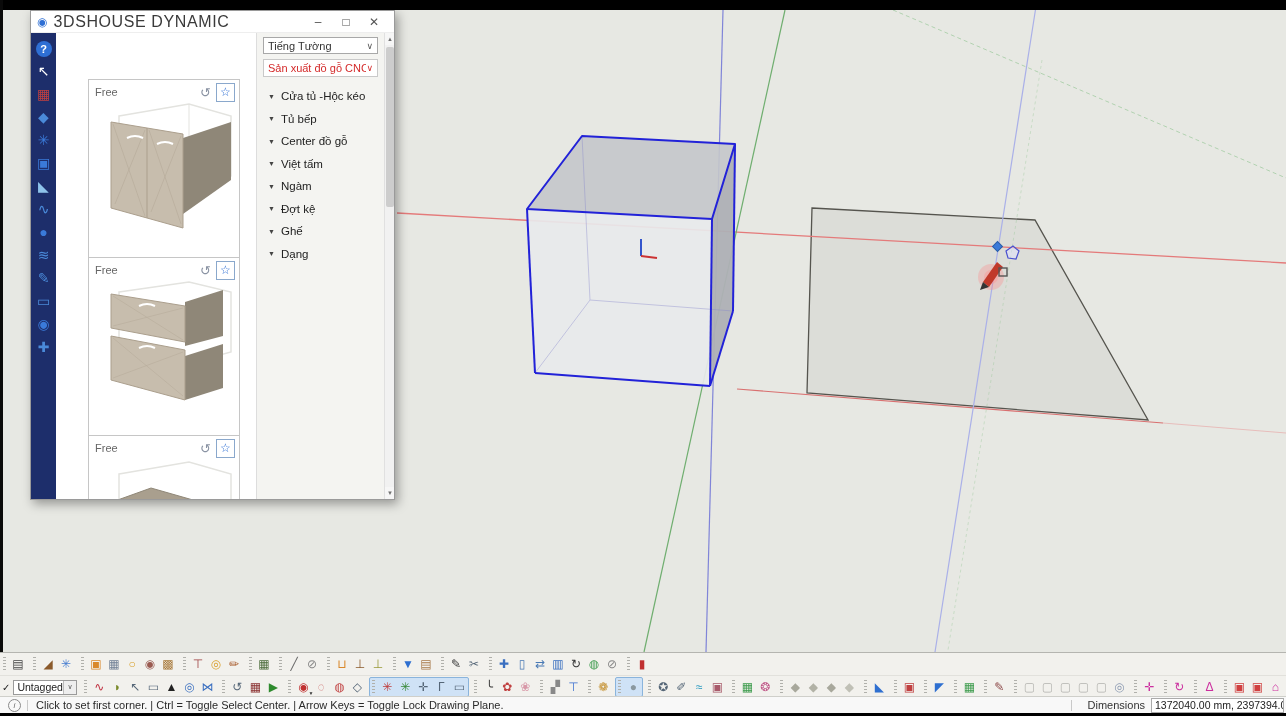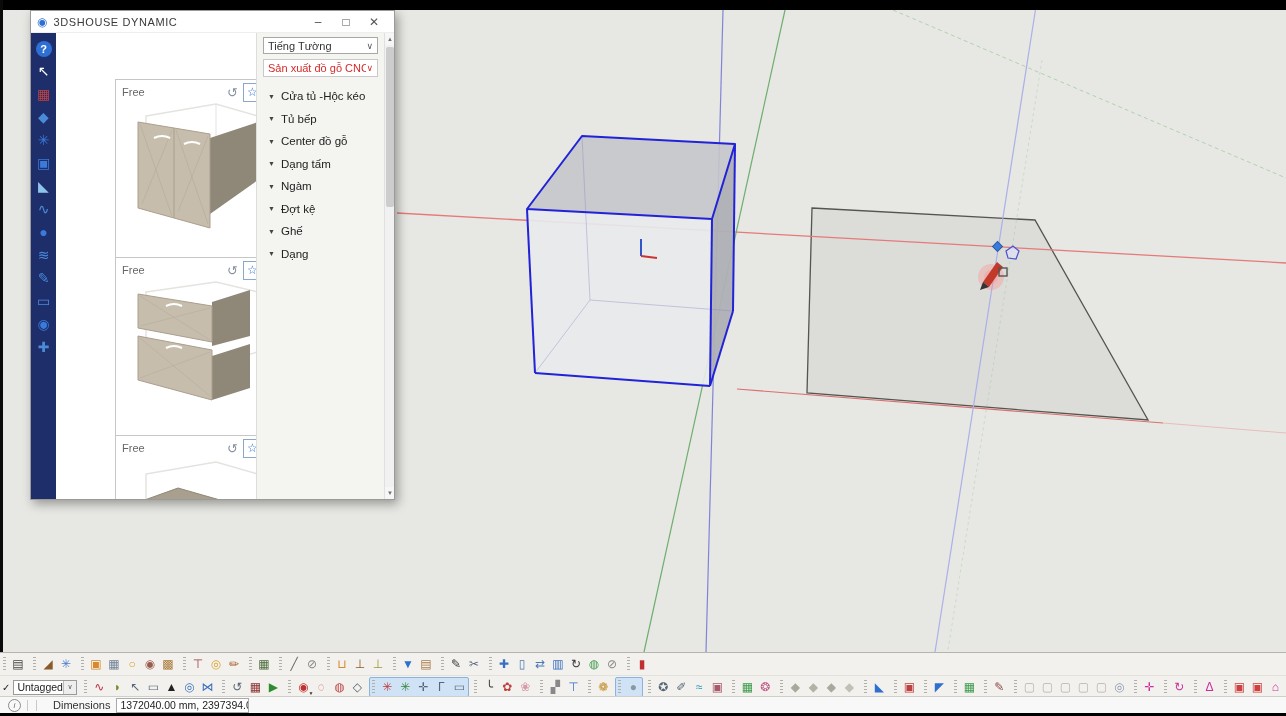--- a/index.html
+++ b/index.html
@@ -10,28 +10,28 @@
   .black-bottom{position:absolute;left:0;top:713px;width:1286px;height:3px;background:#000;}
 
   
   #vp-svg{position:absolute;left:0;top:0;}
   .brand{position:absolute;top:12px;right:42px;font-size:40px;font-weight:400;color:#ee2e5e;letter-spacing:0.5px;}
 
   
   .dialog{position:absolute;left:30px;top:10px;width:365px;height:490px;background:#fff;border:1px solid #9a9a9a;box-shadow:3px 4px 10px rgba(0,0,0,.35);box-sizing:border-box;}
   .titlebar{position:absolute;left:0;top:0;right:0;height:22px;background:#fff;border-bottom:1px solid #eee;display:flex;align-items:center;padding:0 6px;box-sizing:border-box;}
   .title-icon{color:#2e6fd4;font-size:12px;margin-right:6px;}
-  .title-text{flex:1;font-size:11px;color:#3a3a3a;letter-spacing:.6px;}
+  .title-text{flex:1;font-size:16px;color:#3a3a3a;letter-spacing:.6px;}
   .win-btn{width:28px;text-align:center;color:#555;font-size:12px;cursor:default;}
   .dlg-body{position:absolute;left:0;top:22px;right:0;bottom:0;overflow:hidden;}
   .navy{position:absolute;left:0;top:0;width:25px;bottom:0;background:#1d2e6b;display:flex;flex-direction:column;align-items:center;padding-top:6px;box-sizing:border-box;}
   .nvi{width:21px;height:21px;margin-bottom:2px;display:flex;align-items:center;justify-content:center;font-size:14px;}
   .nvi-badge{background:#2e6fd4;border-radius:50%;width:16px;height:16px;font-size:11px;font-weight:bold;margin:2px 0 3px 0;}
   .list-area{position:absolute;left:25px;top:0;width:200px;bottom:0;background:#fff;}
-  .card{position:absolute;left:84px;width:152px;height:202px;background:#fff;border:1px solid #c6c6c6;box-sizing:border-box;}
+  .card{position:absolute;left:57px;width:152px;height:202px;background:#fff;border:1px solid #c6c6c6;box-sizing:border-box;}
   .card .hd{display:flex;align-items:center;height:20px;padding:2px 4px 0 6px;}
   .free-label{flex:1;font-size:11px;color:#666;}
   .rot-icon{color:#8a93a3;font-size:13px;margin-right:5px;}
   .star-btn{width:17px;height:17px;border:1px solid #8aa8cc;background:#fff;color:#2e6fd4;font-size:12px;display:flex;align-items:center;justify-content:center;}
   .panel{position:absolute;left:225px;top:0;width:128px;bottom:0;background:#f4f4f1;border-left:1px solid #ddd;box-sizing:border-box;}
   .sel{position:absolute;left:6px;right:6px;height:17px;background:#fff;border:1px solid #a8a8a8;display:flex;align-items:center;font-size:11px;padding:0 4px;box-sizing:border-box;}
   .sel .sel-val{flex:1;color:#333;white-space:nowrap;overflow:hidden;}
   .sel .chev{font-size:9px;color:#555;}
   .sel-red{top:26px;height:18px;border-color:#c9c9c9;}
   .sel-red .sel-val{color:#d42a2a;}
@@ -236,21 +236,21 @@
             <div class="cat-item">
               <span class="tri">▼</span>
               <span class="cat-label">Tủ bếp</span>
             </div>
             <div class="cat-item">
               <span class="tri">▼</span>
               <span class="cat-label">Center đồ gỗ</span>
             </div>
             <div class="cat-item">
               <span class="tri">▼</span>
-              <span class="cat-label">Dạng tấm</span>
+              <span class="cat-label">Việt tấm</span>
             </div>
             <div class="cat-item">
               <span class="tri">▼</span>
               <span class="cat-label">Ngàm</span>
             </div>
             <div class="cat-item">
               <span class="tri">▼</span>
               <span class="cat-label">Đợt kệ</span>
             </div>
             <div class="cat-item">
@@ -460,18 +460,19 @@
           <span class="tbi" style="color: rgb(208, 64, 64);">▣</span>
           <span class="tbi" style="color: rgb(208, 64, 64);">▣</span>
           <span class="tbi" style="color: rgb(204, 47, 159);">⌂</span>
         </div>
       </div>
   </div>
 
   <div class="statusbar">
     <span class="info-ic">i</span>
     <span class="sb-sep"></span>
+    <span class="sb-msg">Click to set first corner. | Ctrl = Toggle Select Center. | Arrow Keys = Toggle Lock Drawing Plane.</span>
     <span class="sb-sep"></span>
     <span class="dim-label">Dimensions</span>
     <span class="dim-box">1372040.00 mm, 2397394.00 m</span>
   </div>
 
 </div>
 
 </body></html>

